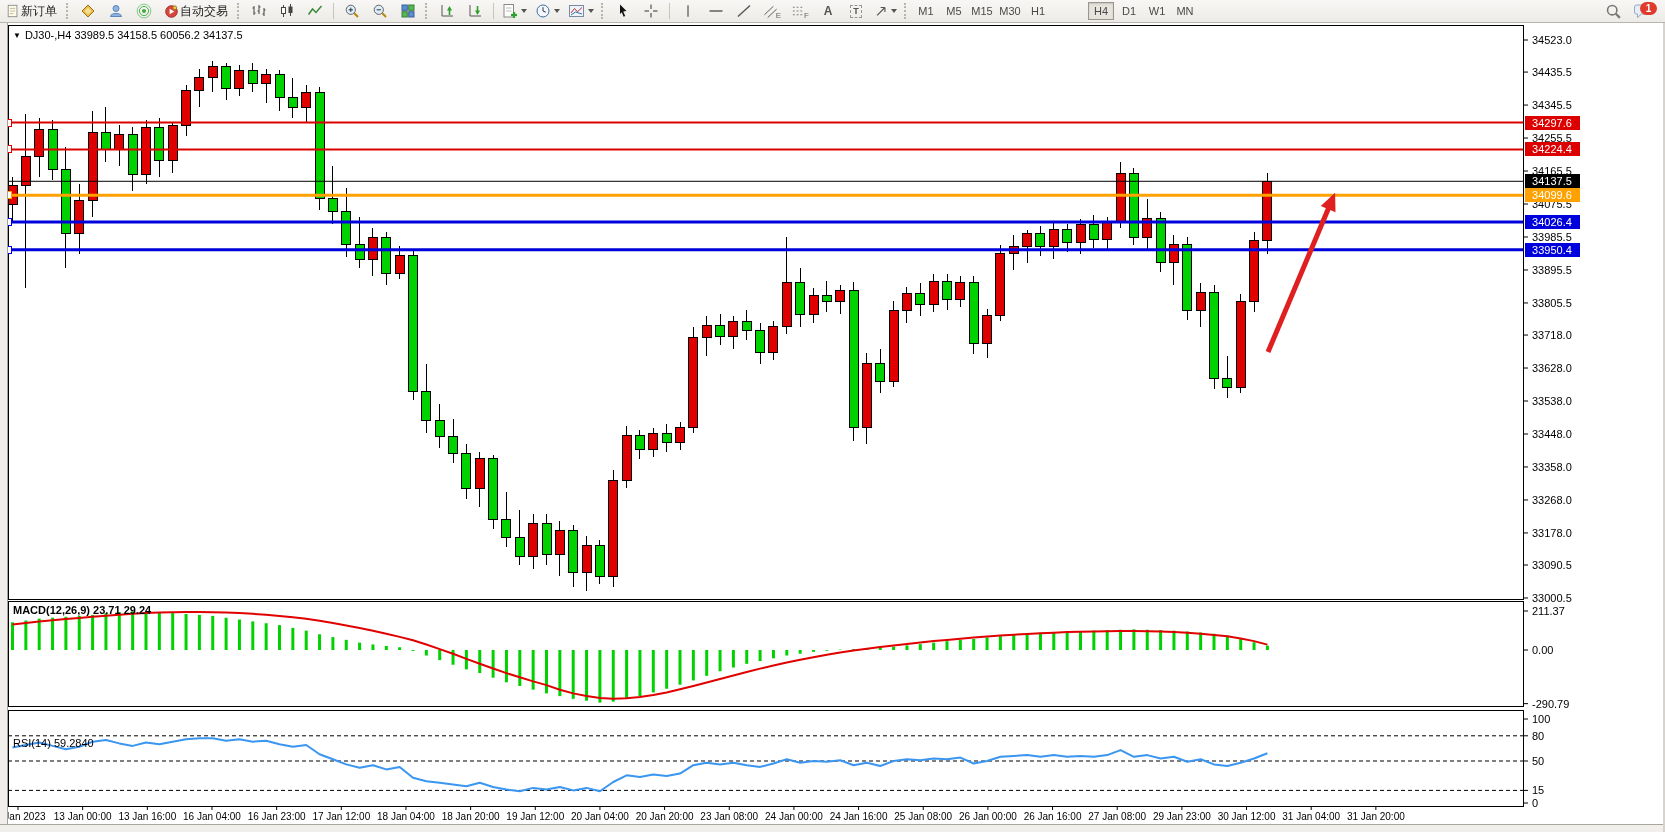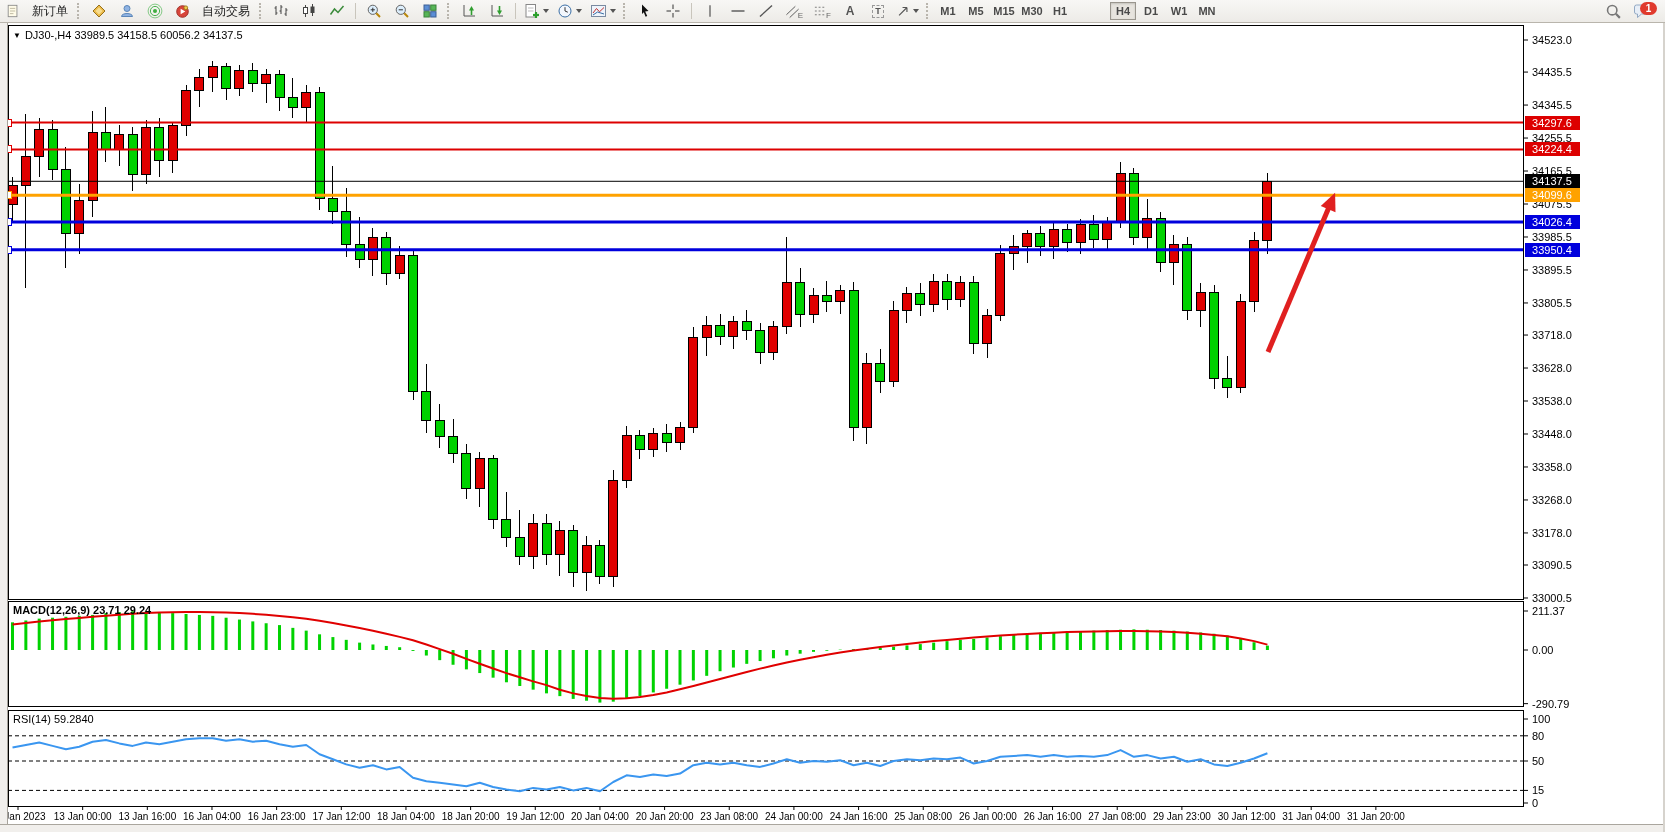--- a/index.html
+++ b/index.html
@@ -4,24 +4,24 @@
 <style>
   html,body{margin:0;padding:0;background:#fff;cursor:default;}
   body{width:1665px;height:832px;overflow:hidden;font-family:"Liberation Sans","DejaVu Sans",sans-serif;}
   #app{position:relative;width:1665px;height:832px;background:#fff;}
   
   #toolbar{position:absolute;left:0;top:0;width:1665px;height:22px;
     background:linear-gradient(#f8f7f5,#edebe7);border-bottom:1px solid #b9b5ac;
     display:flex;align-items:center;font-size:12px;color:#222;z-index:5;white-space:nowrap;}
   .tbtn{height:18px;min-width:20px;display:inline-flex;align-items:center;justify-content:center;
     padding:0 2px;margin:0 1px;border:1px solid transparent;border-radius:2px;}
-  .tbtn.withtext{padding:0 4px;gap:12px;}
+  .tbtn.withtext{padding:0 4px;gap:1px;}
   .tbtn svg{display:block;}
   .tf{height:16px;min-width:24px;display:inline-flex;align-items:center;justify-content:center;
-    font-size:11px;font-weight:bold;color:#4a4a4a;margin:0 1px;border:1px solid transparent;}
+    font-size:11px;font-weight:normal;color:#4a4a4a;margin:0 1px;border:1px solid transparent;}
   .tf.active{border:1px solid #9a968e;background:#e7e4de;box-shadow:inset 0 1px 2px rgba(0,0,0,.15);margin-left:36px;}
   .sep{width:1px;height:16px;background:#c9c5bc;margin:0 4px;}
   .grip{width:3px;height:16px;margin:0 3px;border-left:2px dotted #b9b5ad;}
   .caret{width:0;height:0;border-left:3px solid transparent;border-right:3px solid transparent;
     border-top:4px solid #555;margin-left:3px;}
   .letterA{font-size:12px;font-weight:bold;color:#555;}
   .letterbox{font-size:9px;font-weight:bold;color:#555;border:1px dashed #999;padding:0 2px;line-height:11px;}
   .sub{font-size:8px;color:#666;margin-left:-2px;align-self:flex-end;}
   #right-tools{position:absolute;right:4px;top:0;height:22px;display:flex;align-items:center;z-index:6;}
   #badge{position:absolute;right:2px;top:1px;min-width:13px;height:13px;border-radius:7px;background:#e03a2d;
@@ -30,21 +30,21 @@
   
   #chart-wrap{position:absolute;left:0;top:0;width:1388px;height:832px;}
   #chart-svg{position:absolute;left:0;top:0;}
   #left-strip{position:absolute;left:0;top:22px;width:7px;height:810px;background:#f1efec;border-right:1px solid #a7a39b;z-index:3;}
   #bottom-strip{position:absolute;left:0;top:824px;width:1665px;height:8px;background:#f1efec;border-top:1px solid #aaa69e;z-index:3;}
   #right-edge{position:absolute;right:0;top:22px;width:2px;height:810px;background:#d6d3cd;z-index:3;}
   .overlay{position:absolute;z-index:4;font-size:11px;color:#000;}
   #symbol-header{left:13px;top:29px;display:flex;align-items:center;gap:4px;}
   #symbol-header .tri{font-size:8px;color:#000;}
   #macd-label{left:13px;top:604px;font-weight:bold;}
-  #rsi-label{left:13px;top:713px;}
+  #rsi-label{left:13px;top:737px;}
 </style>
 </head>
 <body>
 
 <div id="app">
 
   <div id="chart-wrap">
     <svg id="chart-svg" width="1665" height="832">
         <g shape-rendering="crispEdges">
           <rect x="8" y="25" width="1515" height="574" fill="#fff" stroke="#000"></rect>

